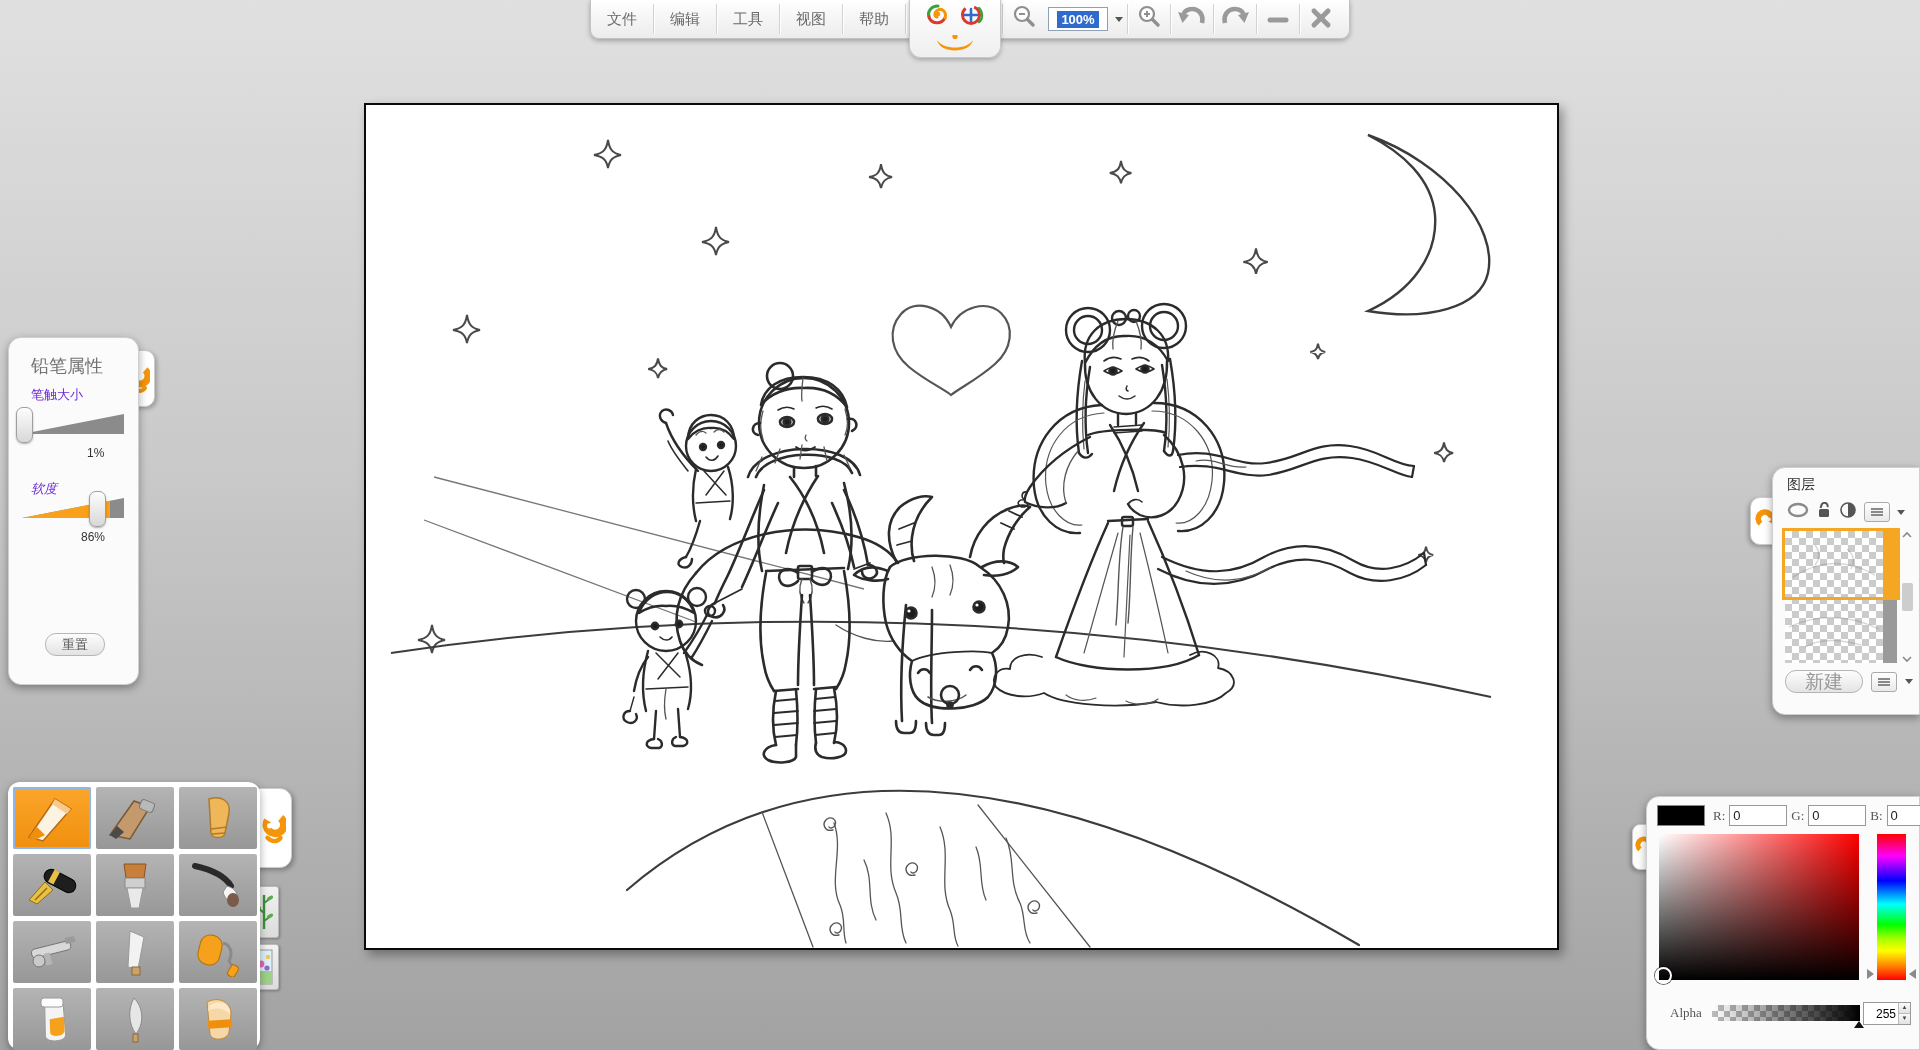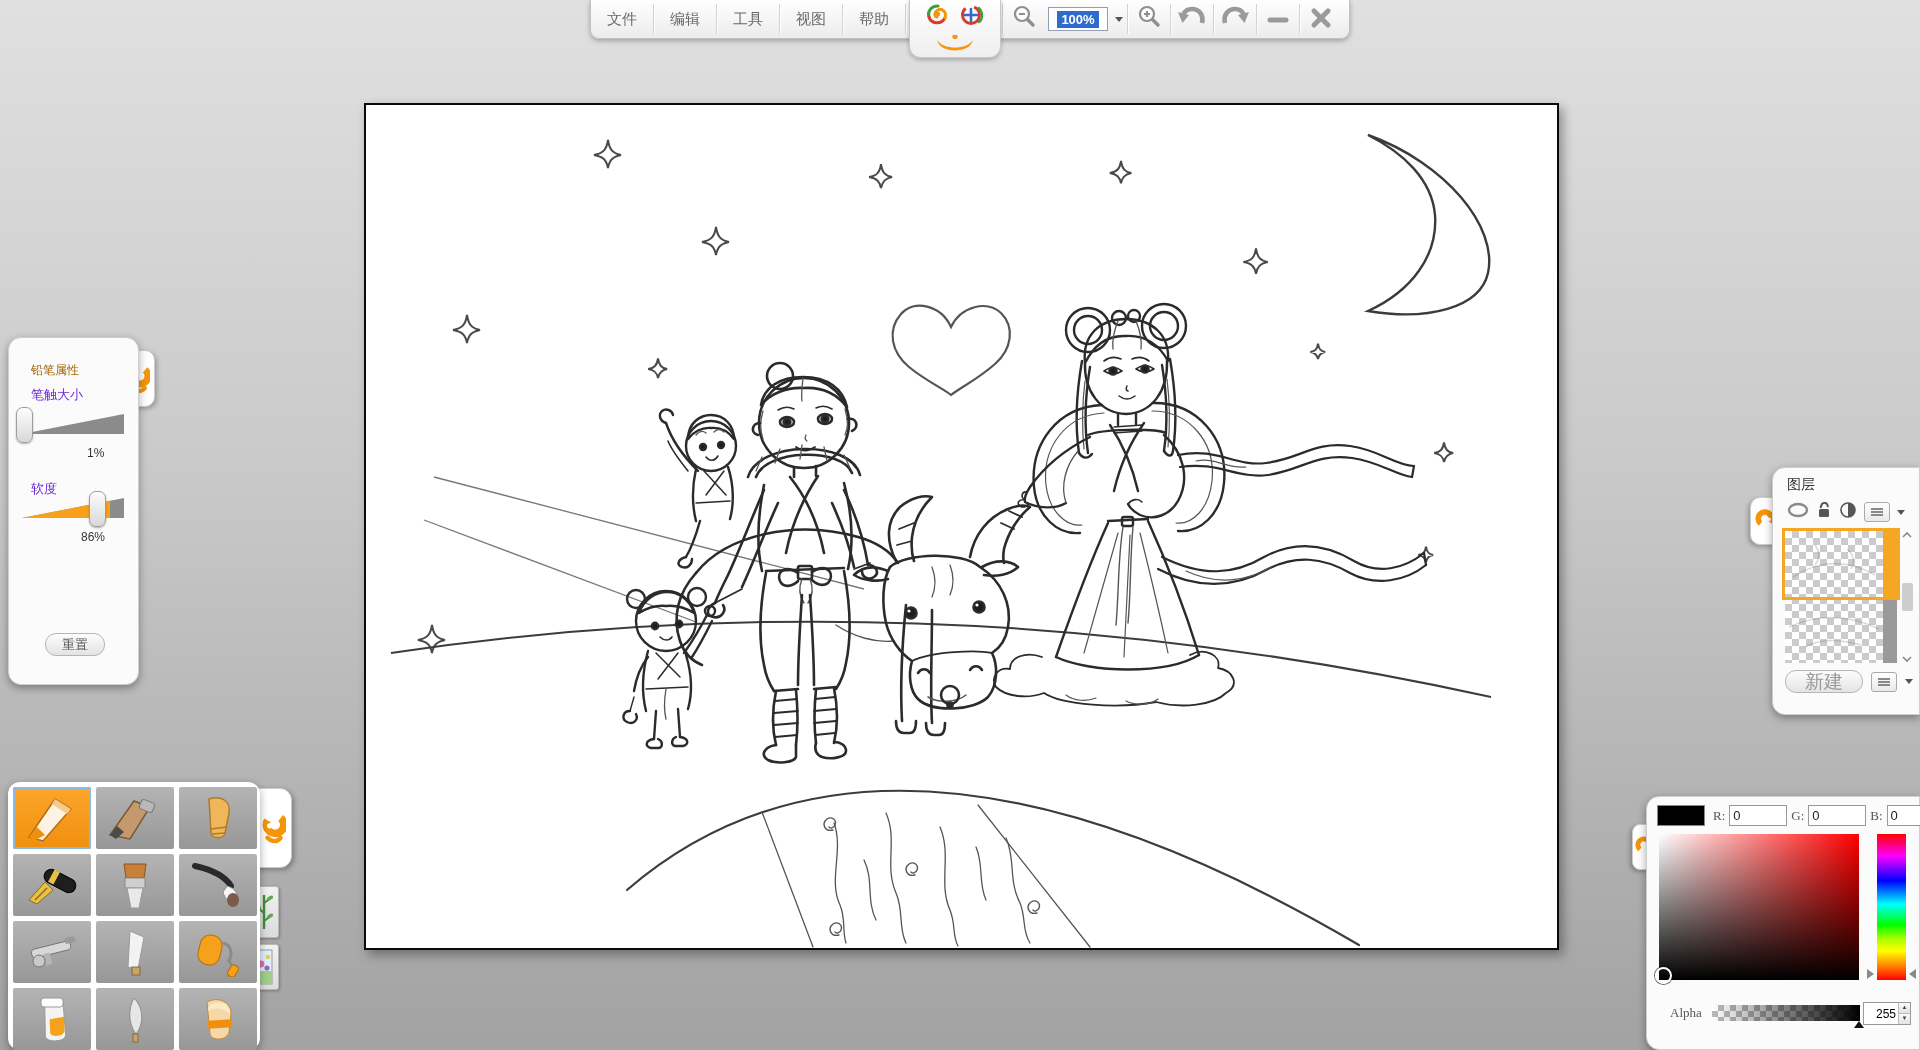--- a/index.html
+++ b/index.html
@@ -37,21 +37,21 @@
   
   .panel{background:#fbfbfb;border:1px solid #cfcfcf;border-radius:13px;
     box-shadow:0 3px 9px rgba(0,0,0,.35);}
   .orange-c{display:block;}
 
   
   .pencil-panel{left:8px;top:337px;width:129px;height:346px;z-index:5;}
   .pencil-tab{left:115px;top:350px;width:40px;height:57px;background:#fff;border:1px solid #ccc;
     border-radius:0 10px 10px 0;box-shadow:2px 2px 4px rgba(0,0,0,.25);z-index:4;
     display:flex;align-items:center;justify-content:flex-end;padding-right:4px;box-sizing:border-box;}
-  .pp-title{position:absolute;left:22px;top:24px;font-size:12px;color:#a16207;}
+  .pp-title{position:absolute;left:22px;top:16px;font-size:18px;color:#737373;}
   .pp-label{position:absolute;font-size:13px;color:#6d28d9;}
   .wedge{position:absolute;width:102px;height:24px;}
   .slider-handle{position:absolute;width:15px;height:34px;border-radius:7px;
     background:linear-gradient(#fdfdfd,#d8d8d8);border:1px solid #9e9e9e;box-shadow:0 1px 2px rgba(0,0,0,.3);}
   .pp-val{position:absolute;font-size:12px;color:#333;}
   .reset-btn{position:absolute;left:36px;top:295px;width:58px;height:21px;border-radius:11px;
     background:linear-gradient(#fdfdfd,#e3e3e3);border:1px solid #b5b5b5;
     font-size:13px;color:#555;display:flex;align-items:center;justify-content:center;}
 
   
@@ -444,21 +444,21 @@
   </svg>
 </div>
 <div class="abs panel pencil-panel">
   <div class="pp-title">铅笔属性</div>
   <div class="pp-label" style="left:22px;top:48px;">笔触大小</div>
   <svg class="wedge" style="left:13px;top:74px;" width="102" height="24">
     <polygon points="0,22 102,2 102,22" fill="#8b8b8b"></polygon>
   </svg>
   <div class="slider-handle" style="left:7px;top:69px;"></div>
   <div class="pp-val" style="left:78px;top:108px;">1%</div>
-  <div class="pp-label" style="left:22px;top:142px;">软度</div>
+  <div class="pp-label" style="left:22px;top:142px;font-style:italic;">软度</div>
   <svg class="wedge" style="left:13px;top:158px;" width="102" height="24">
     <polygon points="0,22 102,2 102,22" fill="#8b8b8b"></polygon>
     <polygon points="0,22 88,4.7 88,22" fill="#f9a11b"></polygon>
   </svg>
   <div class="slider-handle" style="left:80px;top:153px;"></div>
   <div class="pp-val" style="left:72px;top:192px;">86%</div>
   <div class="reset-btn">重置</div>
 </div>
 
 <div class="abs palette-tab">

